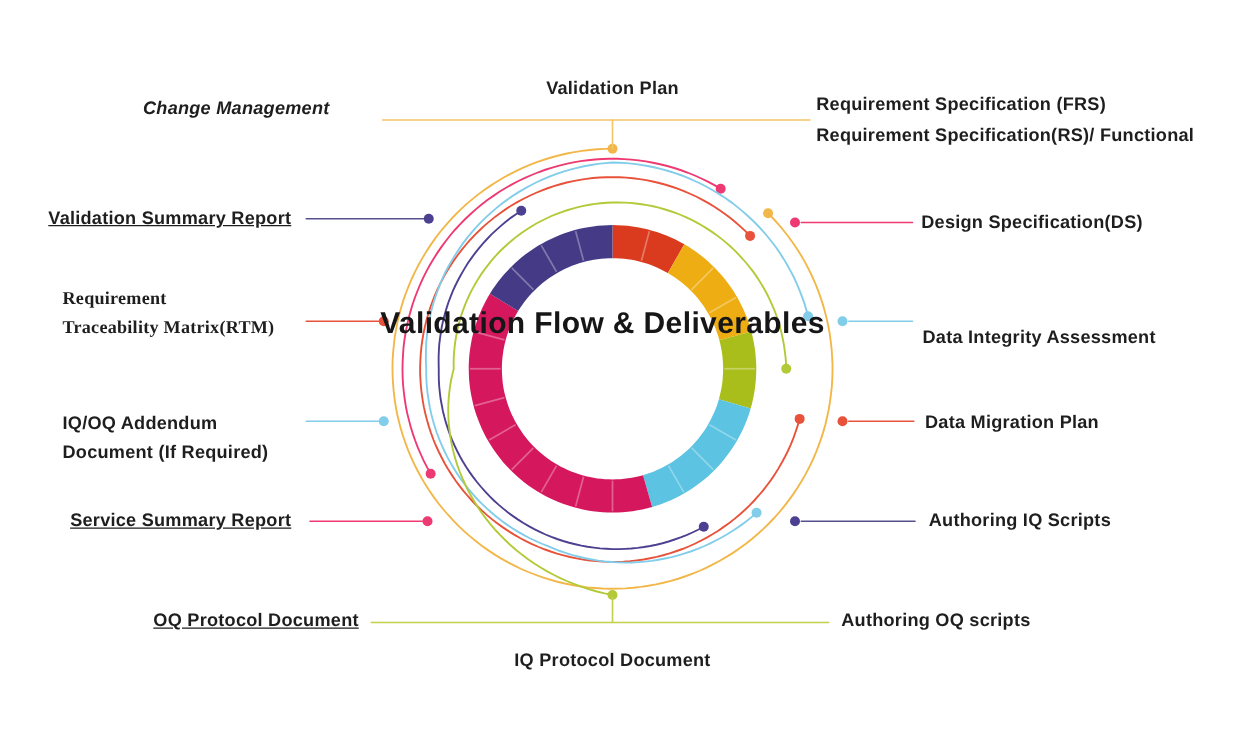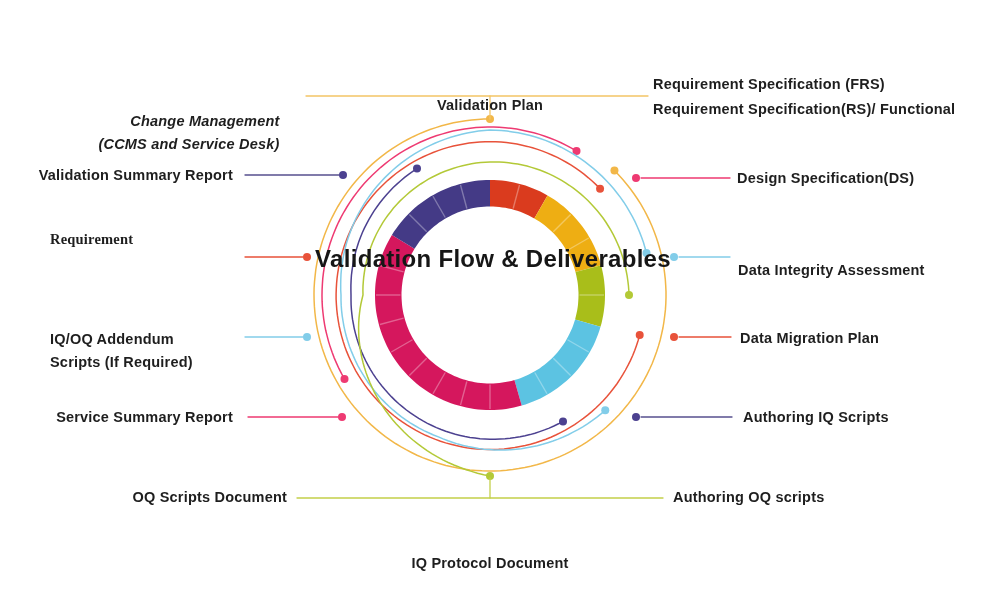--- a/index.html
+++ b/index.html
@@ -5,25 +5,25 @@
   html,body{margin:0;padding:0;background:#ffffff;}
   .stage{
     position:relative;width:1000px;height:600px;background:#ffffff;overflow:hidden;
     font-family:"Liberation Sans", sans-serif;
   }
   .stage svg{position:absolute;left:0;top:0;}
   .lbl{
     position:absolute;font-size:14.5px;font-weight:600;color:#1e1e1e;
     line-height:21px;letter-spacing:.2px;white-space:nowrap;
   }
-  .lbl.center{transform:translateX(-50%);text-align:right;margin-top:34px;}
-  .lbl.right{text-align:left;}
+  .lbl.center{transform:translateX(-50%);text-align:left;}
+  .lbl.right{text-align:left;text-decoration:underline;}
   .lbl span{display:block;}
   .center-title{
-    position:absolute;left:493px;top:241px;transform:translateX(-50%);
+    position:absolute;left:482px;top:241px;transform:translateX(-50%);
     text-align:center;font-size:24px;font-weight:700;line-height:36px;
     color:#161616;letter-spacing:.3px;white-space:nowrap;
   }
 </style>
 </head>
 <body>
 
 <div class="stage">
   <svg width="1000" height="600" viewBox="0 0 1000 600">
       <path d="M490.0 119.0L483.9 119.1L477.8 119.4L471.7 120.0L465.6 120.7L459.5 121.7L453.5 122.8L447.6 124.2L441.6 125.8L435.8 127.6L430.0 129.5L424.3 131.7L418.6 134.1L413.1 136.7L407.6 139.5L402.3 142.4L397.0 145.6L391.9 148.9L386.8 152.4L381.9 156.1L377.2 159.9L372.5 163.9L368.0 168.1L363.7 172.4L359.5 176.9L355.5 181.5L351.6 186.2L347.9 191.1L344.4 196.1L341.0 201.3L337.9 206.5L334.9 211.8L332.1 217.3L329.5 222.8L327.1 228.5L324.8 234.2L322.8 239.9L321.0 245.8L319.4 251.7L318.0 257.7L316.8 263.7L315.8 269.7L315.1 275.8L314.5 281.9L314.1 288.0L314.0 294.1L314.1 300.2L314.4 306.4L314.9 312.5L315.6 318.6L316.5 324.6L317.6 330.6L319.0 336.6L320.5 342.5L322.3 348.4L324.3 354.2L326.4 359.9L328.8 365.6L331.3 371.1L334.1 376.6L337.0 382.0L340.1 387.3L343.4 392.4L346.9 397.5L350.5 402.4L354.4 407.2L358.4 411.8L362.5 416.3L366.8 420.7L371.2 424.9L375.8 428.9L380.6 432.8L385.4 436.6L390.4 440.1L395.5 443.5L400.7 446.7L406.1 449.7L411.5 452.5L417.0 455.2L422.6 457.6L428.3 459.8L434.1 461.9L440.0 463.7L445.9 465.4L451.8 466.8L457.8 468.0L463.9 469.0L469.9 469.9L476.0 470.4L482.1 470.8L488.3 471.0L494.4 470.9L500.5 470.7L506.6 470.2L512.7 469.5L518.7 468.6L524.8 467.5L530.7 466.2L536.7 464.7L542.6 463.0L548.4 461.0L554.1 458.9L559.8 456.6L565.3 454.1L570.8 451.3L576.2 448.4L581.5 445.3L586.7 442.1L591.7 438.6L596.7 435.0L601.5 431.2L606.2 427.2L610.7 423.1L615.1 418.8L619.3 414.4L623.4 409.8L627.3 405.1L631.0 400.3L634.6 395.3L638.0 390.2L641.2 385.0L644.3 379.7L647.1 374.3L649.8 368.8L652.3 363.2L654.5 357.5L656.6 351.7L658.5 345.9L660.2 340.0L661.6 334.0L662.9 328.0L663.9 322.0L664.7 315.9L665.4 309.9L665.8 303.7L666.0 297.6L666.0 291.5L665.7 285.4L665.3 279.3L664.6 273.2L663.8 267.1L662.7 261.1L661.4 255.1L659.9 249.2L658.2 243.3L656.3 237.5L654.2 231.7L651.9 226.0L649.4 220.4L646.7 214.9L643.9 209.5L640.8 204.2L637.5 199.0L634.1 194.0L630.5 189.0L626.7 184.2L622.8 179.5L618.7 175.0L614.5 170.5" fill="none" stroke="#f2b748" stroke-width="1.5" stroke-linecap="round"></path>
@@ -93,41 +93,41 @@
     <span>Validation</span>
     <span>Flow &amp;</span>
     <span>Deliverables</span>
   </div>
   <div>
       <div class="lbl center" style="top: 61px; left: 490px;">
         <span>Validation Plan</span>
       </div>
       <div class="lbl center" style="top: 76px; left: 189px; line-height: 23px; font-style: italic;">
         <span>Change Management</span>
-        <span>(CCMS and Service Desk)</span>
       </div>
       <div class="lbl left" style="top: 72px; left: 653px; line-height: 25px;">
         <span>Requirement Specification (FRS)</span>
         <span>Requirement Specification(RS)/ Functional</span>
       </div>
       <div class="lbl right" style="top: 165px; right: 767px;">
         <span>Validation Summary Report</span>
       </div>
       <div class="lbl left" style="top: 228px; left: 50px; line-height: 23px; font-family: Liberation Serif, serif;">
         <span>Requirement</span>
+        <span>Traceability Matrix(RTM)</span>
       </div>
       <div class="lbl left" style="top: 328px; left: 50px; line-height: 23px;">
         <span>IQ/OQ Addendum</span>
-        <span>Scripts (If Required)</span>
+        <span>Document (If Required)</span>
       </div>
       <div class="lbl right" style="top: 407px; right: 767px;">
         <span>Service Summary Report</span>
       </div>
       <div class="lbl right" style="top: 487px; right: 713px;">
-        <span>OQ Scripts Document</span>
+        <span>OQ Protocol Document</span>
       </div>
       <div class="lbl center" style="top: 519px; left: 490px;">
         <span>IQ Protocol Document</span>
       </div>
       <div class="lbl left" style="top: 487px; left: 673px;">
         <span>Authoring OQ scripts</span>
       </div>
       <div class="lbl left" style="top: 407px; left: 743px;">
         <span>Authoring IQ Scripts</span>
       </div>

